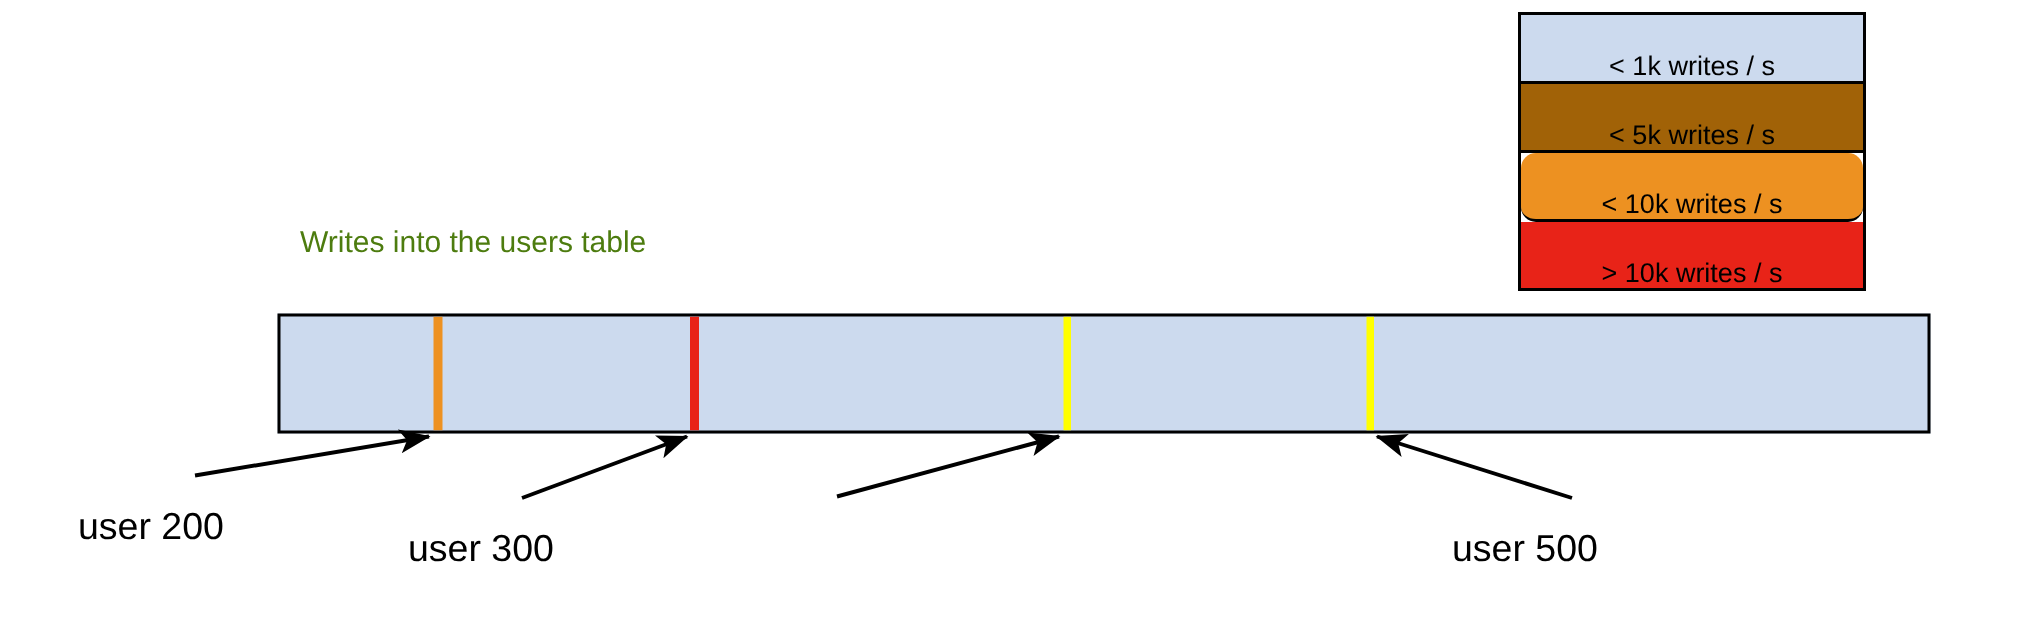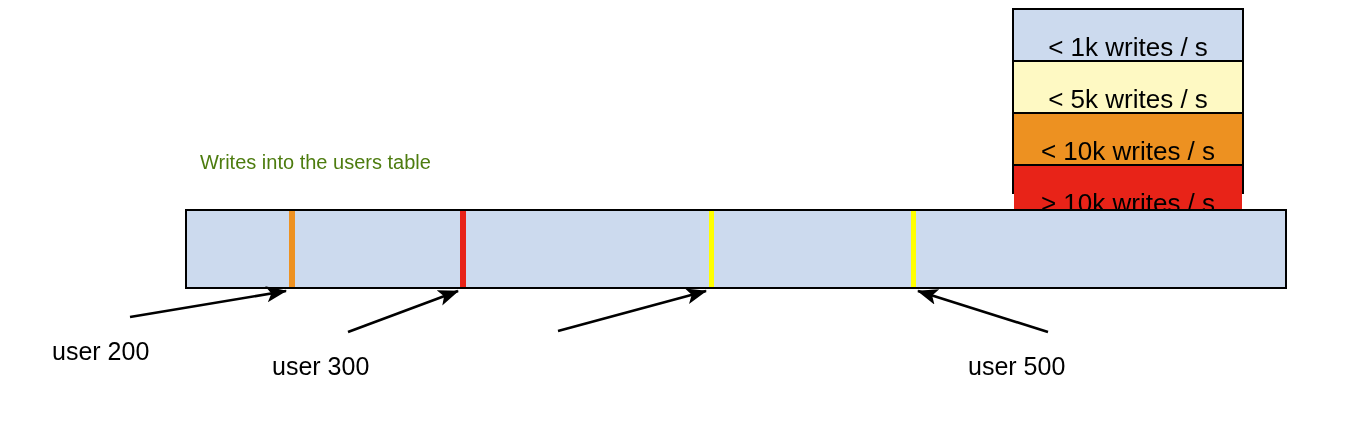--- a/index.html
+++ b/index.html
@@ -38,21 +38,21 @@
     align-items: center;
     justify-content: center;
     box-sizing: border-box;
     border-bottom: 2px solid #000000;
     position: relative;
   }
   .legend-row:last-child {
     border-bottom: none;
   }
   .legend-label {
-    font-size: 26px;
+    font-size: 18px;
     line-height: 1;
     color: #000000;
     white-space: nowrap;
     letter-spacing: 0px;
     margin-top: 24px;
   }
 
   
   #chart-title {
     position: absolute;
@@ -102,24 +102,24 @@
 </style>
 </head>
 <body>
 
 <div id="canvas">
 
   <div id="legend">
     <div class="legend-row" style="background:#ccdaee;">
       <span class="legend-label">&lt; 1k writes / s</span>
     </div>
-    <div class="legend-row" style="background:#fef9c3;">
+    <div class="legend-row" style="background:#a16207;">
       <span class="legend-label">&lt; 5k writes / s</span>
     </div>
-    <div class="legend-row" style="background:#ed9121;">
+    <div class="legend-row" style="background:#ed9121;border-radius:10px;">
       <span class="legend-label">&lt; 10k writes / s</span>
     </div>
     <div class="legend-row" style="background:#e82318;">
       <span class="legend-label">&gt; 10k writes / s</span>
     </div>
   </div>
 
   <div id="chart-title">Writes into the users table</div>
 
   <div id="table-bar">

